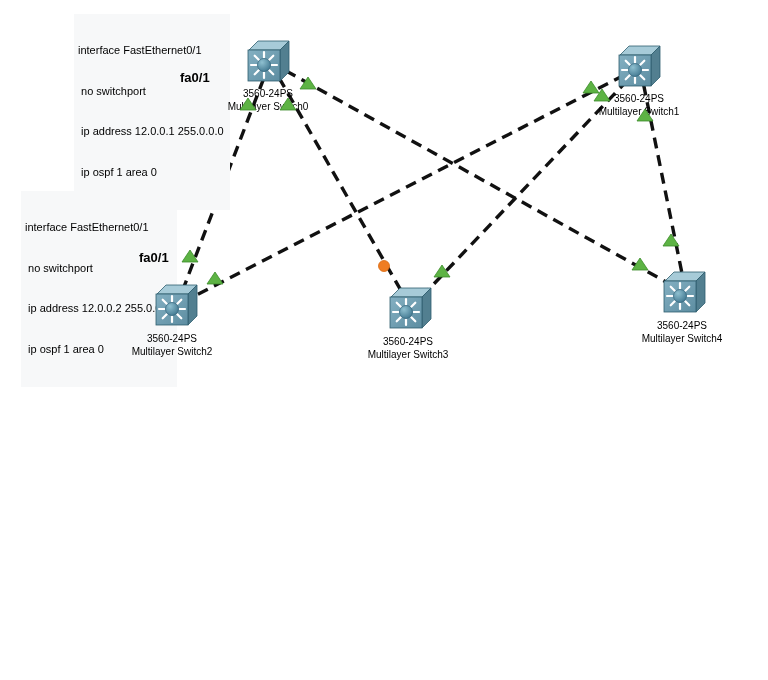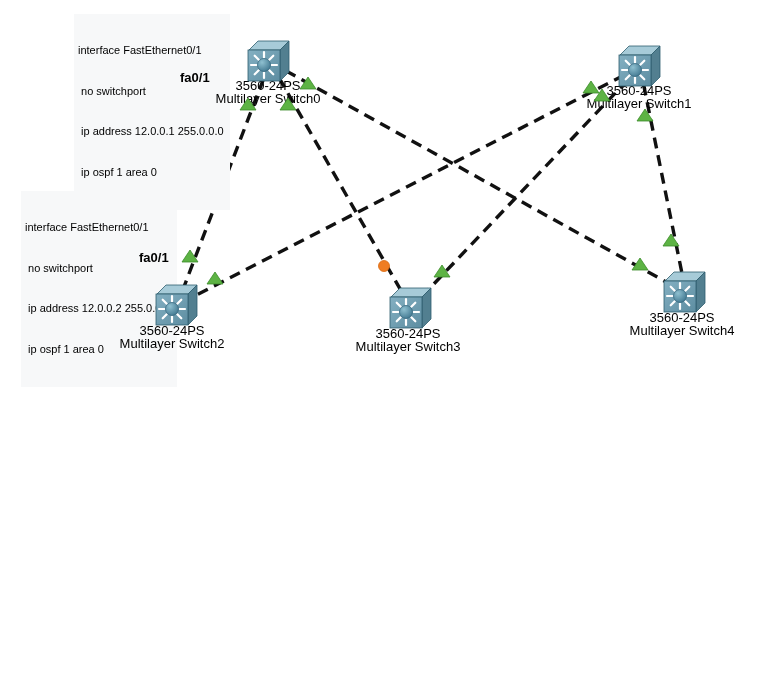--- a/index.html
+++ b/index.html
@@ -27,22 +27,23 @@
     position:absolute;
     color:#000;
     font-size:13px;
     font-weight:bold;
   }
   .dev-label{
     position:absolute;
     width:160px;
     text-align:center;
     color:#000;
-    font-size:13px;
+    font-size:10px;
     line-height:13px;
+    margin-top:8px;
   }
   .link-line{
     stroke:#111111;
     stroke-width:3.4;
     stroke-dasharray:11 7;
     fill:none;
   }
   .status-up{
     fill:#5db344;
     stroke:#3a8c28;

